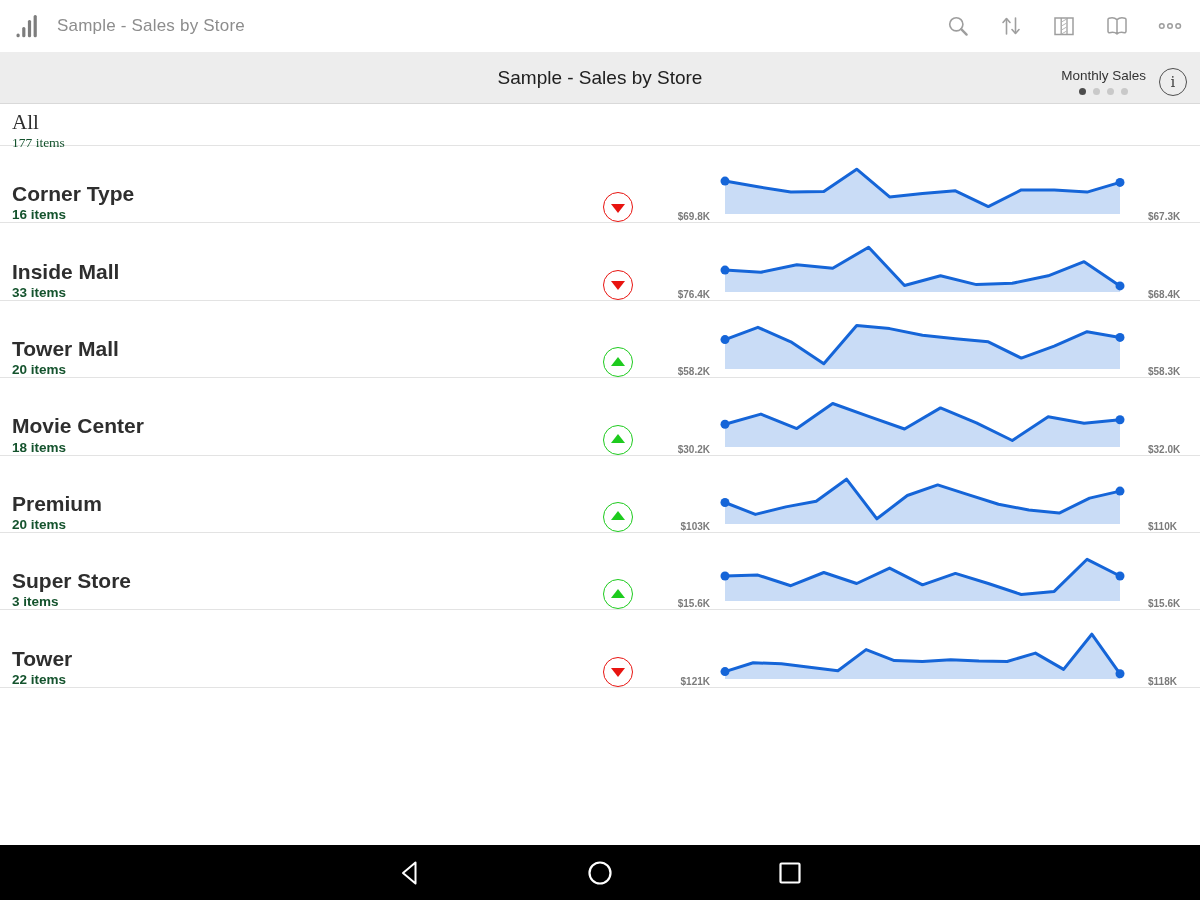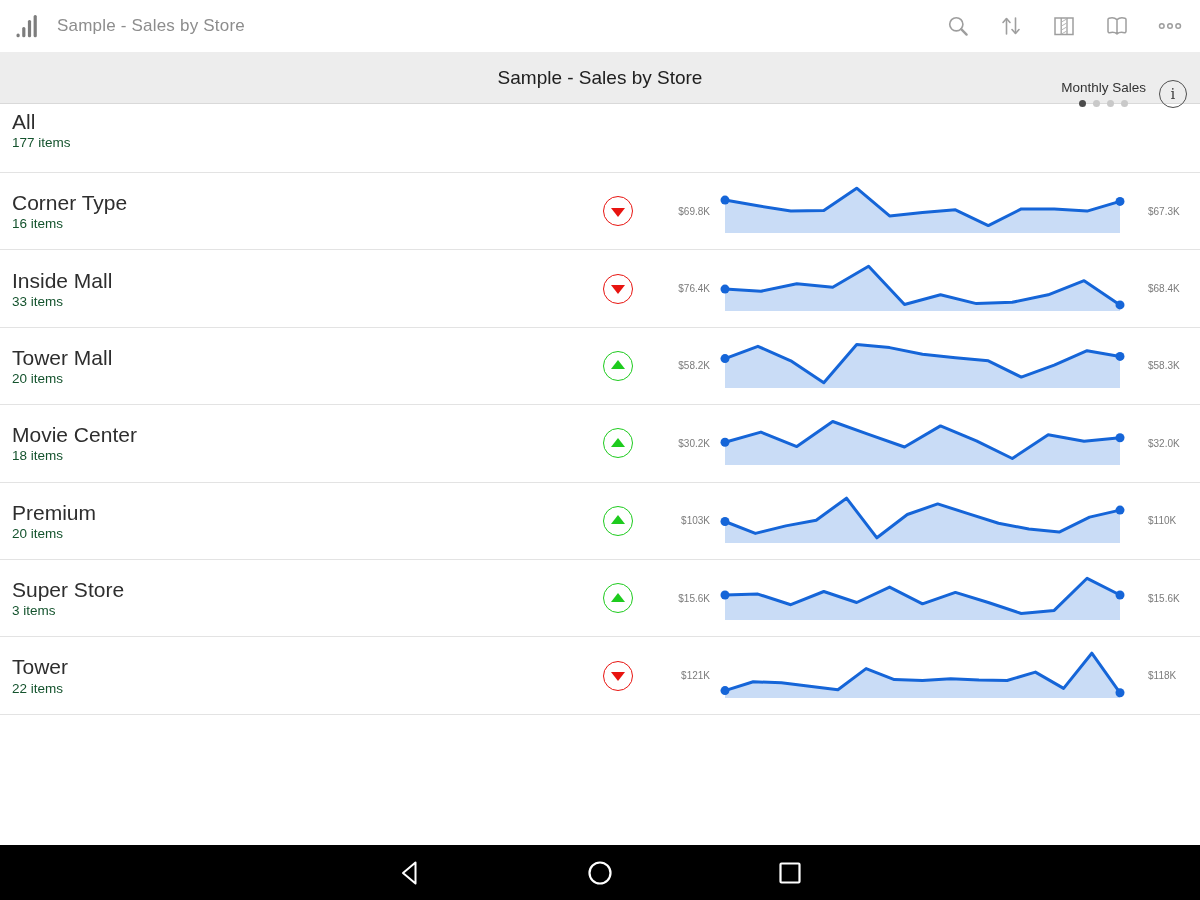--- a/index.html
+++ b/index.html
@@ -10,39 +10,39 @@
   .app-bar{height:52px;display:flex;align-items:center;padding:0 18px 0 14px;background:#fff;}
   .app-logo{width:30px;height:30px;flex:none;}
   .app-title{font-size:17px;color:#8d8d8d;margin-left:13px;flex:1;letter-spacing:.2px;}
   .app-actions{display:flex;align-items:center;gap:29px;}
   .icon-btn{width:24px;height:24px;display:block;cursor:pointer;}
 
   
   .sub-header{height:51px;background:#ededed;border-bottom:1px solid #d9d9d9;
               position:relative;display:flex;align-items:center;justify-content:center;}
   .sub-title{font-size:19px;color:#202020;}
-  .sub-right{position:absolute;right:13px;top:16px;height:100%;display:flex;align-items:center;}
+  .sub-right{position:absolute;right:13px;top:4px;height:100%;display:flex;align-items:center;}
   .page-indicator{display:flex;flex-direction:column;align-items:center;margin-right:13px;cursor:pointer;}
   .page-label{font-size:13.5px;color:#333;}
   .dots{display:flex;gap:7px;margin-top:5px;}
   .dot{width:7px;height:7px;border-radius:50%;background:#c9c9c9;}
   .dot.active{background:#4c4c4c;}
   .info-btn{width:26px;height:26px;border:1.5px solid #4f4f4f;border-radius:50%;
             display:flex;align-items:center;justify-content:center;
             font-family:"DejaVu Serif",serif;font-size:15px;color:#3f3f3f;cursor:pointer;}
 
   
-  .all-row{height:69px;box-sizing:border-box;border-bottom:1px solid #e3e3e3;
-           padding:6px 0 0 12px;cursor:pointer;}
+  .all-row{height:42px;box-sizing:border-box;border-bottom:1px solid #e3e3e3;
+           padding:6px 0 0 12px;cursor:pointer;font-family:Liberation Serif, serif;}
   .big-name{font-size:21px;color:#2e2e2e;line-height:1.15;}
   .sub-name{font-size:13.5px;color:#14532d;margin-top:1px;}
 
   
   .store-row{height:77.4px;box-sizing:border-box;border-bottom:1px solid #e3e3e3;
-             display:flex;align-items:center;padding-left:12px;cursor:pointer;background:#fff;}
+             display:flex;align-items:flex-end;padding-left:12px;cursor:pointer;background:#fff;font-weight:bold;}
   .store-info{width:591px;flex:none;}
   .trend{width:28px;height:28px;flex:none;border:1.5px solid;border-radius:50%;
          display:flex;align-items:center;justify-content:center;}
   .trend.down{border-color:#e81410;}
   .trend.up{border-color:#1ecb1e;}
   .tri{width:0;height:0;border-left:7px solid transparent;border-right:7px solid transparent;}
   .trend.down .tri{border-top:9px solid #e81410;margin-top:2px;}
   .trend.up .tri{border-bottom:9px solid #1ecb1e;margin-bottom:2px;}
   .val{font-size:10px;color:#7b7b7b;flex:none;}
   .val-start{width:77px;text-align:right;}

